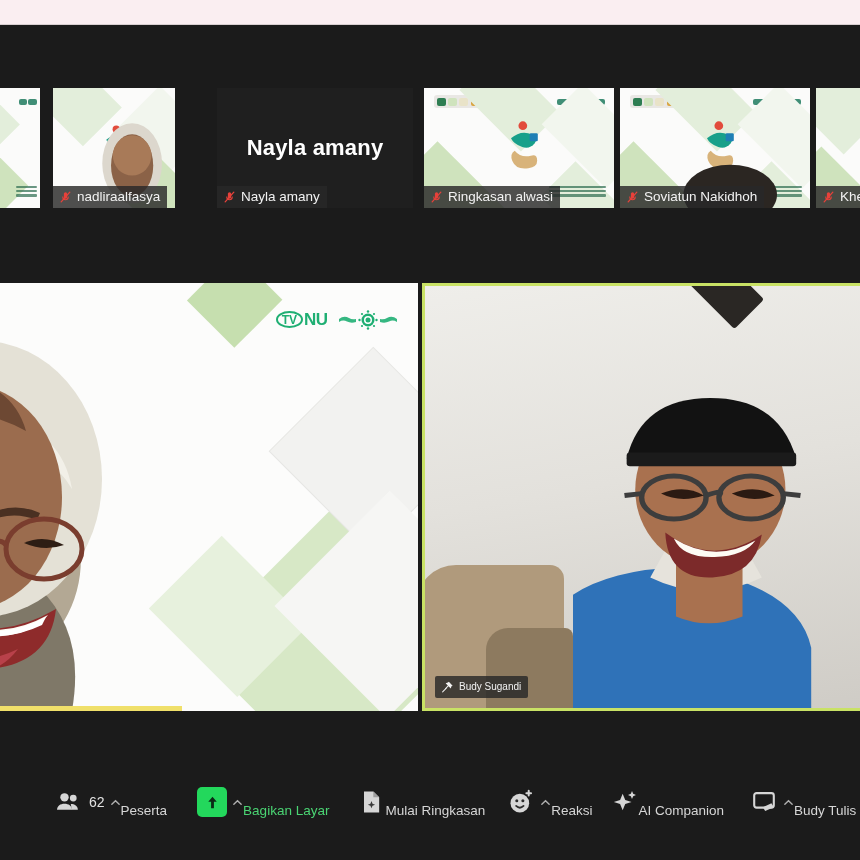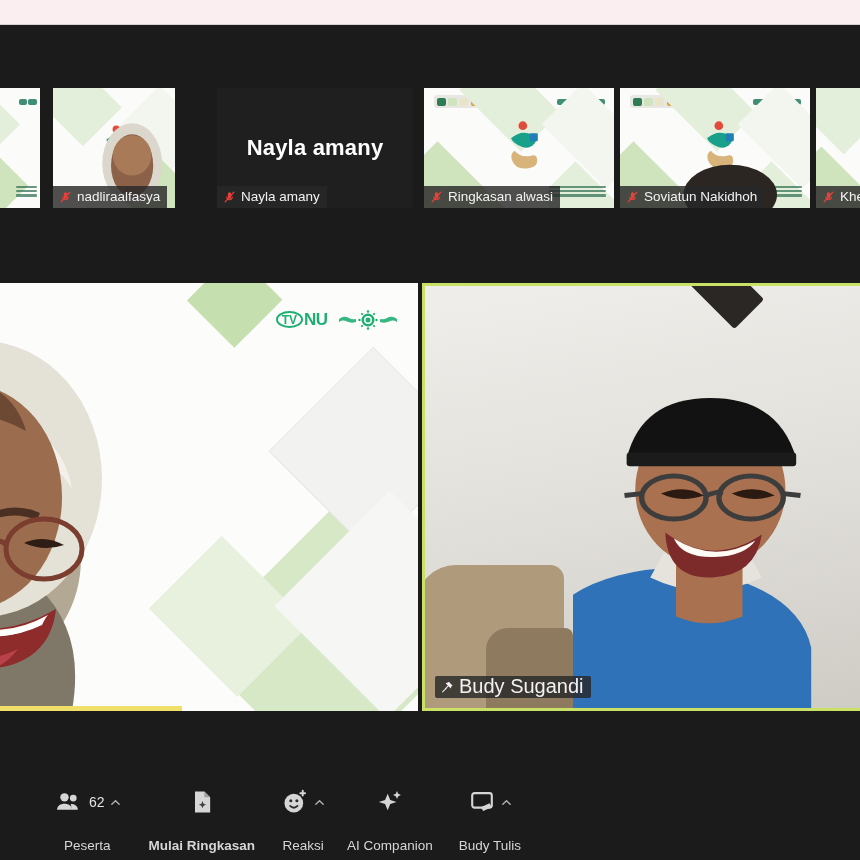--- a/index.html
+++ b/index.html
@@ -32,21 +32,21 @@
 
   
   .badge {
     position:absolute; left:0; bottom:0;
     display:flex; align-items:center; gap:5px;
     padding:3px 7px 4px 6px;
     background:rgba(40,40,40,0.82);
     color:#f2f2f2; font-size:13.5px; line-height:15px;
     white-space:nowrap; max-width:100%;
   }
-  .badge.big { font-size:20px; }
+  .badge.big { font-size:10px; }
   .mic-off { flex:0 0 auto; width:13px; height:14px; display:block; }
   .pin-ic  { flex:0 0 auto; width:13px; height:14px; display:block; }
 
   .novideo-name {
     position:absolute; left:0; right:0; top:50%;
     transform:translateY(-50%);
     text-align:center; color:#fff;
     font-size:22px; font-weight:bold; letter-spacing:.2px;
   }
 
@@ -152,21 +152,21 @@
                 background:#8d7a5f; border-radius:22px 8px 0 0; }
 
   
   .toolbar {
     position:absolute; left:0; bottom:0; width:860px; height:86px;
     background:#1b1b1b;
     display:flex; align-items:flex-start; padding-top:8px;
   }
   .tb-item {
     position:relative;
-    display:flex; flex-direction:column; align-items:center;
+    display:flex; flex-direction:row; align-items:center;
     color:#d6d6d6;
     min-width:52px;
   }
   .tb-icons { display:flex; align-items:center; gap:5px; height:40px; }
   .tb-ic { width:28px; height:28px; display:block; }
   .tb-count { font-size:14px; color:#e2e2e2; margin-left:2px; }
   .caret { width:11px; height:11px; display:block; opacity:.85; }
   .tb-label { font-size:13.5px; margin-top:16px; white-space:nowrap; color:#d6d6d6; }
   .tb-item.share .tb-label { color:#4ad473; }
   .share-box {
@@ -451,22 +451,35 @@
           <path d="M14.4 13.8c3.2 0 6 1.6 6 4.8h-5.2z" fill="#d6d6d6"></path>
         </svg>
         <span class="tb-count">62</span>
         <svg class="caret" viewBox="0 0 12 12">
           <path d="M2 8l4-4 4 4" stroke="#c9c9c9" stroke-width="1.5" fill="none" stroke-linecap="round"></path>
         </svg>
       </div>
       <span class="tb-label">Peserta</span>
     </div>
 
-
-    <div class="tb-item" style="margin-left:28px;font-weight:bold;">
+    <div class="tb-item share" style="margin-left:30px;">
+      <div class="tb-icons">
+        <span class="share-box">
+          <svg width="17" height="17" viewBox="0 0 24 24">
+            <path d="M12 4l6 7h-4v9h-4v-9H6z" fill="#0b2c16"></path>
+          </svg>
+        </span>
+        <svg class="caret" viewBox="0 0 12 12">
+          <path d="M2 8l4-4 4 4" stroke="#c9c9c9" stroke-width="1.5" fill="none" stroke-linecap="round"></path>
+        </svg>
+      </div>
+      <span class="tb-label">Bagikan Layar</span>
+    </div>
+
+    <div class="tb-item" style="margin-left:28px;">
       <div class="tb-icons">
         <svg class="tb-ic" viewBox="0 0 24 24">
           <path d="M6 3h8l5 5v13H6z" fill="#d6d6d6"></path>
           <path d="M14 3l5 5h-5z" fill="#9e9e9e"></path>
           <path d="M12.4 11.2l.9 2.2 2.2.9-2.2.9-.9 2.2-.9-2.2-2.2-.9 2.2-.9z" fill="#3a3a3a"></path>
         </svg>
       </div>
       <span class="tb-label">Mulai Ringkasan</span>
     </div>
 

